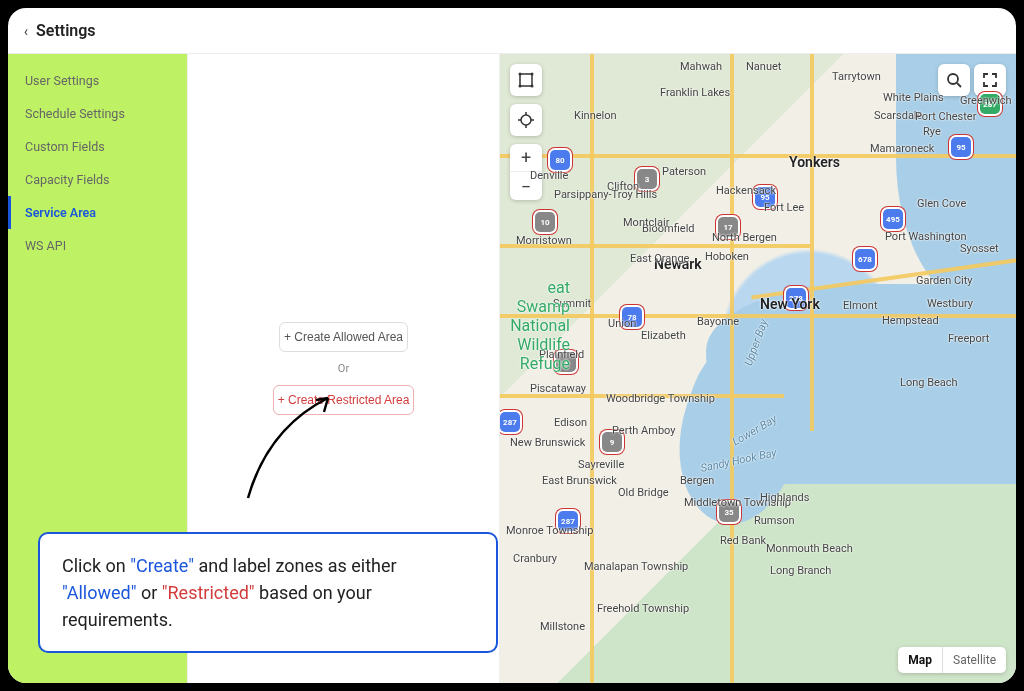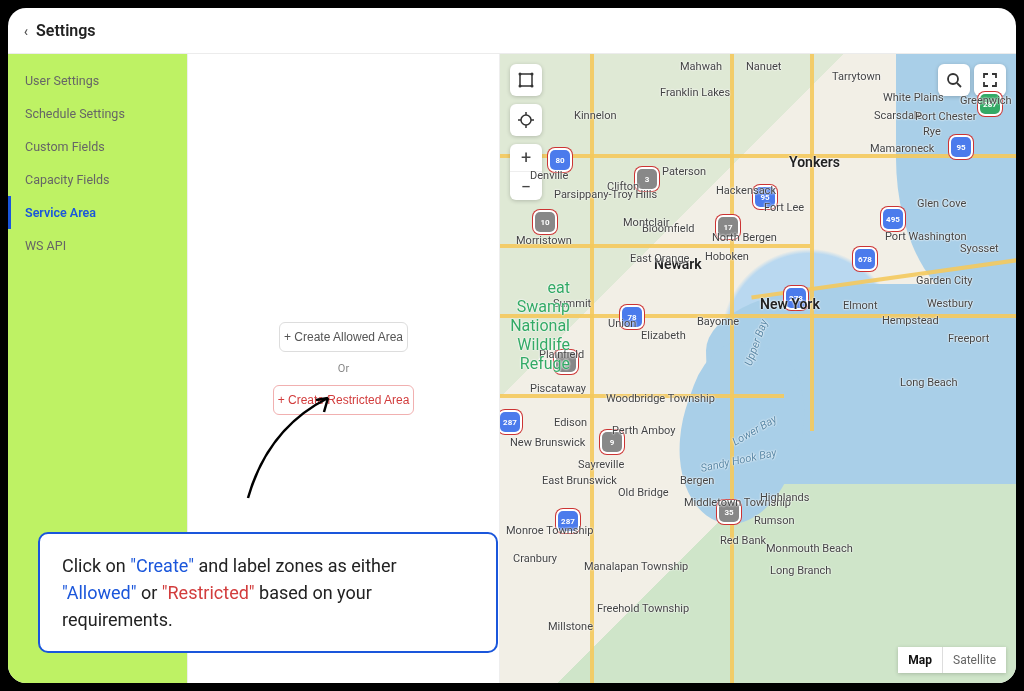--- a/index.html
+++ b/index.html
@@ -77,21 +77,21 @@
   .ctrl {
     position:absolute; background:#fff; border-radius:6px; box-shadow:0 1px 4px rgba(0,0,0,0.2);
     display:flex; flex-direction:column; align-items:center; justify-content:center;
     cursor:pointer; color:#333;
   }
   .ctrl.single { width:32px; height:32px; font-size:16px; }
   .zoom { position:absolute; left:10px; top:90px; width:32px; background:#fff; border-radius:6px; box-shadow:0 1px 4px rgba(0,0,0,0.2);}
   .zoom div { height:28px; display:flex; align-items:center; justify-content:center; font-size:18px; color:#444; cursor:pointer;}
   .zoom div:first-child { border-bottom:1px solid #eee;}
   .maptype {
-    position:absolute; right:10px; bottom:10px; background:#fff; border-radius:0;
+    position:absolute; right:10px; bottom:10px; background:#fff; border-radius:5px;
     box-shadow:0 1px 4px rgba(0,0,0,0.2); display:flex; font-size:12px; overflow:hidden;
   }
   .maptype div { padding:6px 10px; cursor:pointer; color:#666;}
   .maptype div.active { font-weight:700; color:#111;}
   .maptype div:first-child { border-right:1px solid #ddd;}
 </style>
 </head>
 <body>
 
 <div class="window">
@@ -217,21 +217,21 @@
       <span class="label" style="left:184px; top:442px;">Middletown Township</span>
       <span class="label" style="left:220px; top:480px;">Red Bank</span>
       <span class="label" style="left:266px; top:488px;">Monmouth Beach</span>
       <span class="label" style="left:270px; top:510px;">Long Branch</span>
       <span class="label" style="left:260px; top:437px;">Highlands</span>
       <span class="label" style="left:254px; top:460px;">Rumson</span>
       <span class="label" style="left:97px; top:548px;">Freehold Township</span>
       <span class="label" style="left:84px; top:506px;">Manalapan Township</span>
       <span class="label" style="left:6px; top:470px;">Monroe Township</span>
       <span class="label" style="left:13px; top:498px;">Cranbury</span>
-      <span class="label" style="left:48px; top:566px;text-align:center;">Millstone</span>
+      <span class="label" style="left:40px; top:566px;text-align:center;">Millstone</span>
       <span class="label" style="left:180px; top:6px;">Mahwah</span>
       <span class="label" style="left:246px; top:6px;">Nanuet</span>
       <span class="label" style="left:332px; top:16px;">Tarrytown</span>
       <span class="label" style="left:383px; top:37px;">White Plains</span>
       <span class="label" style="left:374px; top:55px;">Scarsdale</span>
       <span class="label" style="left:415px; top:56px;">Port Chester</span>
       <span class="label" style="left:423px; top:71px;">Rye</span>
       <span class="label" style="left:370px; top:88px;">Mamaroneck</span>
       <span class="label" style="left:460px; top:40px;">Greenwich</span>
       <span class="label" style="left:417px; top:143px;">Glen Cove</span>

